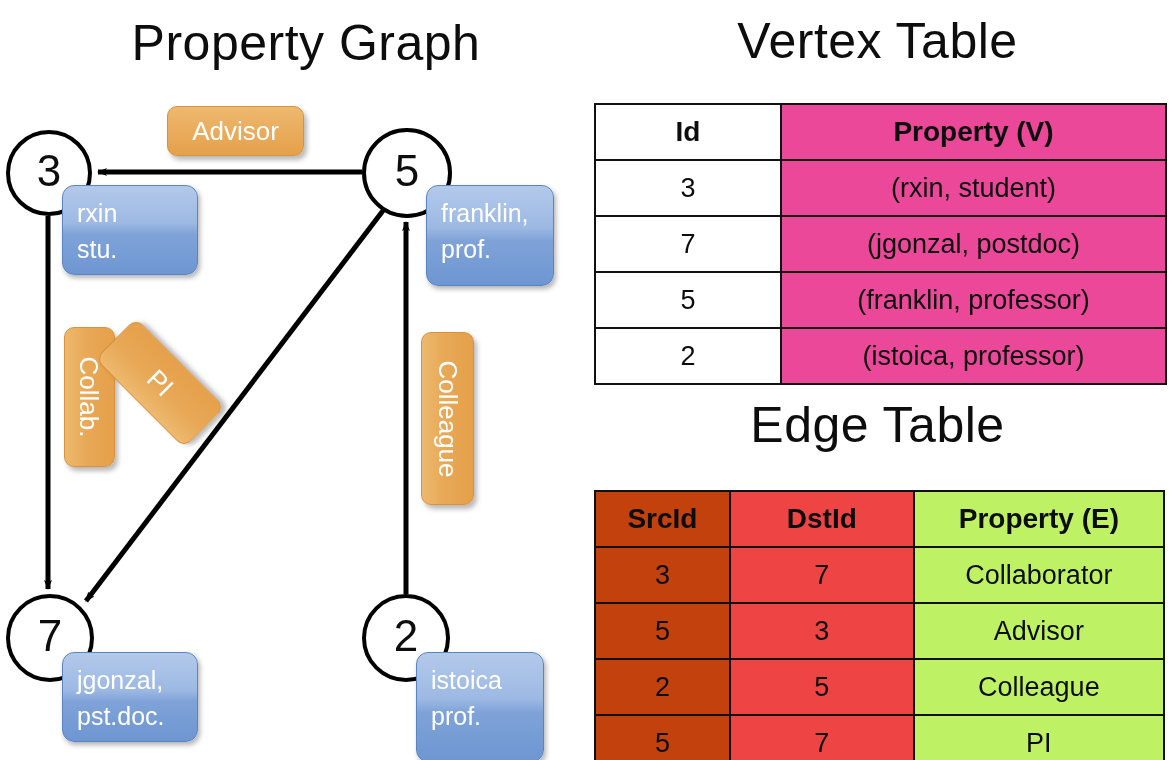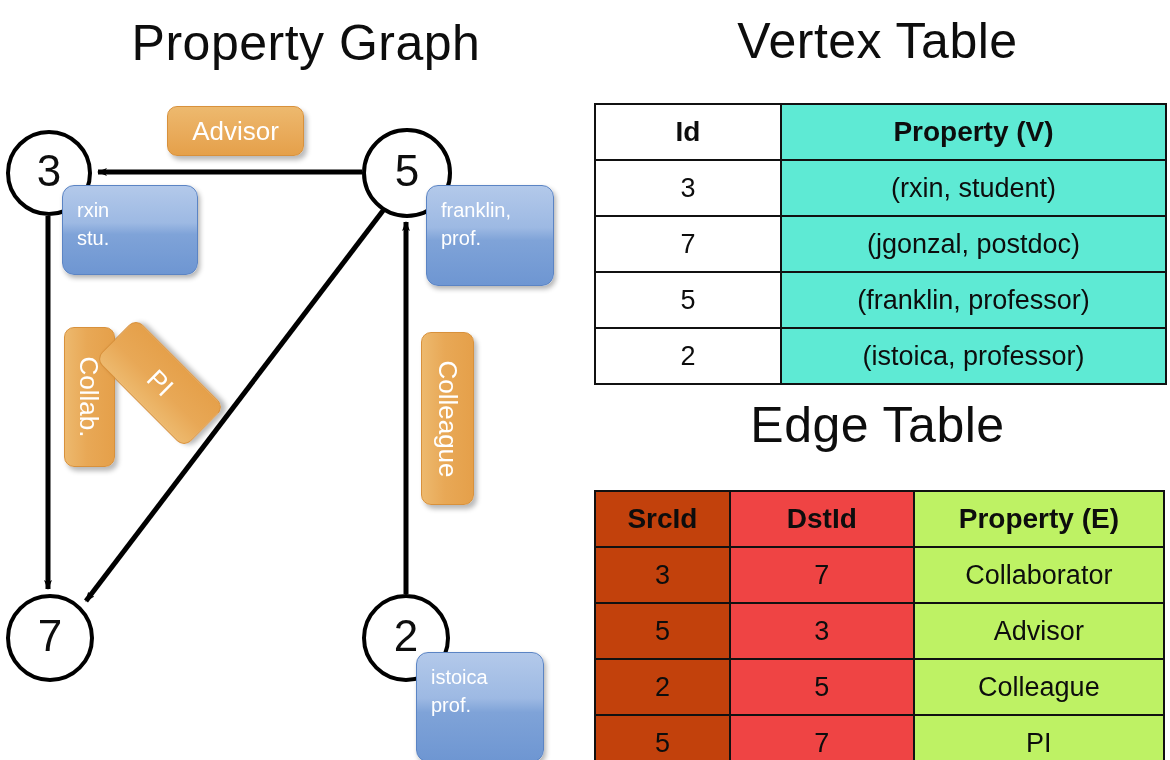--- a/index.html
+++ b/index.html
@@ -70,21 +70,21 @@
   
   .prop-box {
     position: absolute;
     border-radius: 12px;
     border: 1px solid #5b84c4;
     background: linear-gradient(to bottom, #b3c9ea 0%, #9db9e3 42%, #7fa3d8 55%, #6e96d2 100%);
     box-shadow: 2px 3px 5px rgba(0,0,0,0.30);
     color: #ffffff;
     font-family: "Liberation Sans", sans-serif;
     font-weight: 300;
-    font-size: 20px;
+    font-size: 25px;
     line-height: 1.42;
     padding: 10px 0 0 14px;
     box-sizing: border-box;
     white-space: pre-line;
   }
   #prop-rxin     { left: 62px;  top: 185px; width: 136px; height: 90px; }
   #prop-franklin { left: 426px; top: 185px; width: 128px; height: 101px; }
   #prop-jgonzal  { left: 62px;  top: 652px; width: 136px; height: 90px; }
   #prop-istoica  { left: 416px; top: 652px; width: 128px; height: 110px; }
 
@@ -150,21 +150,21 @@
     white-space: nowrap;
     margin-left: 12px;
   }
   .data-table th {
     font-weight: bold;
     font-size: 28px;
   }
 
   #vertex-table { left: 594px; top: 103px; width: 571px; }
   #vertex-table .col-id   { width: 186px; background: #ffffff; }
-  #vertex-table .col-prop { width: 385px; background: #5eead4; }
+  #vertex-table .col-prop { width: 385px; background: #ec4899; }
 
   #edge-table { left: 594px; top: 490px; width: 571px; }
   #edge-table .col-src  { width: 132px; background: #c2410c; }
   #edge-table .col-dst  { width: 180px; background: #ef4444; }
   #edge-table .col-eprop{ width: 245px; background: #bef264; }
 </style>
 </head>
 <body>
 
 <div class="title" id="title-property-graph">Property Graph</div>
@@ -212,20 +212,22 @@
     <span>7</span>
   </div>
   <div class="node" id="node-2">
     <span>2</span>
   </div>
 
   <div class="prop-box" id="prop-rxin">rxin
 stu.</div>
   <div class="prop-box" id="prop-franklin">franklin,
 prof.</div>
+  <div class="prop-box" id="prop-jgonzal">jgonzal,
+pst.doc.</div>
   <div class="prop-box" id="prop-istoica">istoica
 prof.</div>
 </div>
 
 <table class="data-table" id="vertex-table">
   <colgroup>
     <col class="col-id">
     <col class="col-prop">
   </colgroup>
   <thead>

